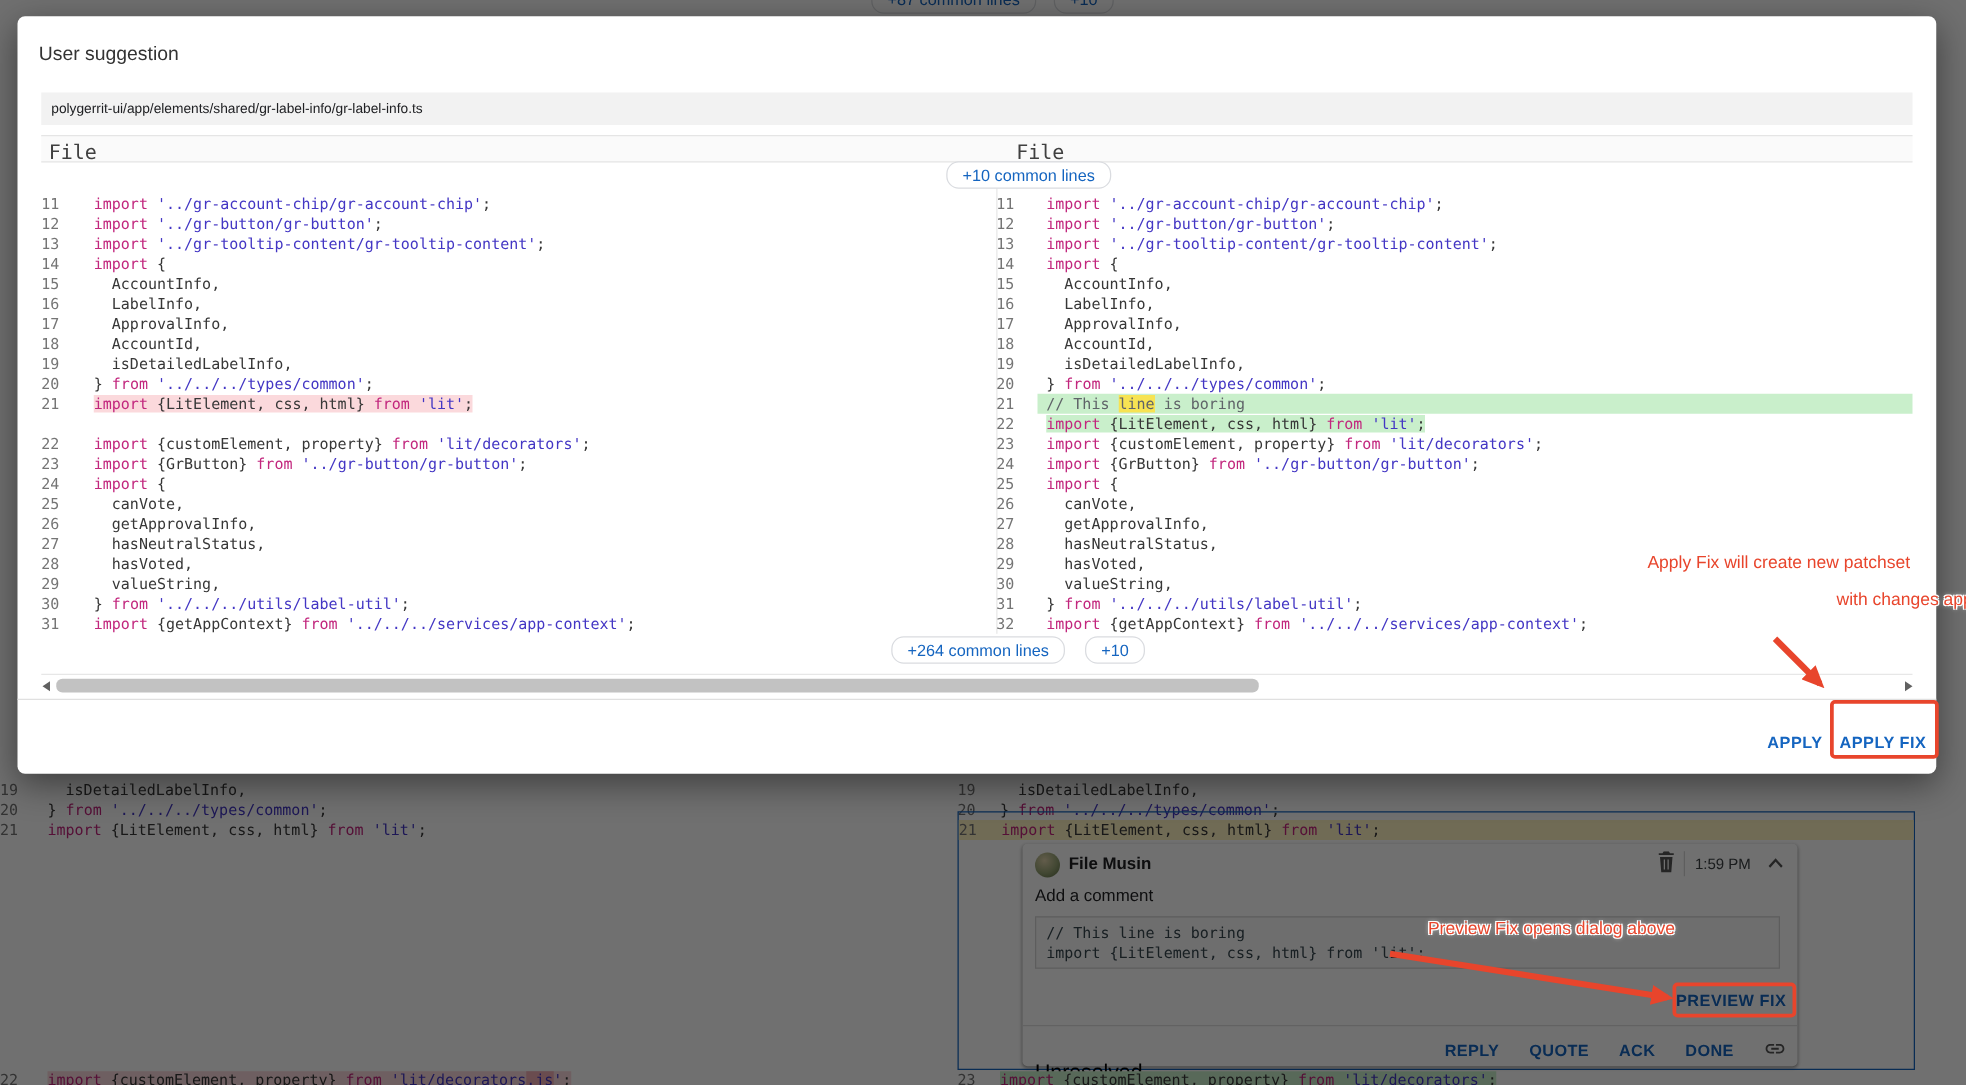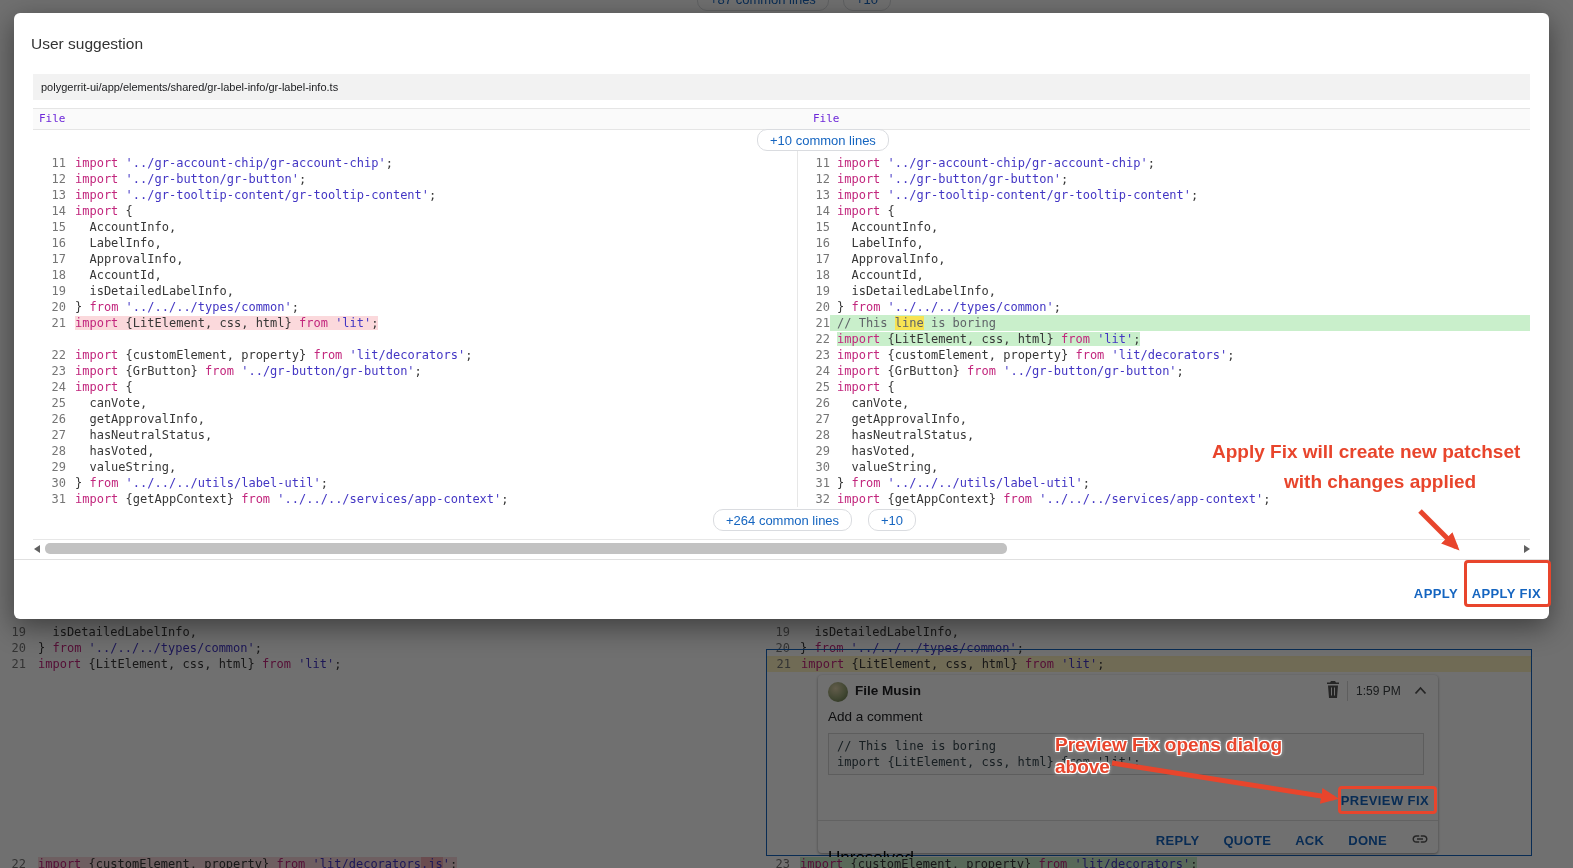--- a/index.html
+++ b/index.html
@@ -8,21 +8,21 @@
     --yellow:#f7e353; --selbg:#fff3c2; --threadb:#1565c0;
   }
   *{box-sizing:border-box;margin:0;padding:0}
   html,body{width:1573px;height:868px}
   body{position:relative;overflow:hidden;background:#fff;font-family:"Liberation Sans",sans-serif;color:#202124}
   .mono{font-family:"DejaVu Sans Mono","Liberation Mono",monospace}
   .abs{position:absolute}
 
   
   .code-row{display:flex;height:16px;line-height:16px;font-size:12px;white-space:pre;color:var(--plain)}
-  .code-row .ln{text-align:right;color:var(--lnc);flex:none}
+  .code-row .ln{text-align:left;color:var(--lnc);flex:none}
   .code-row .code{flex:1}
   .kw{color:var(--kw)} .str{color:var(--str)} .cm{color:var(--cm)}
   .seg-add{background:var(--add)} .seg-rem{background:var(--rem)}
   .full-add{background:var(--add)} .sel-row{background:var(--selbg)}
 
   
   #diff-left .ln{width:33px;padding-right:0}
   #diff-left .code{padding-left:9px}
   #diff-right .ln{width:33px}
   #diff-right .code{padding-left:7px}
@@ -40,21 +40,21 @@
 
   
   .overlay{position:absolute;inset:0;background:rgba(0,0,0,.56);z-index:5}
   .dialog{position:absolute;left:14px;top:13px;width:1535px;height:606px;background:#fff;
           border-radius:6px;box-shadow:0 8px 28px rgba(0,0,0,.45);z-index:10}
   .dlg-title{position:absolute;left:17px;top:22px;font-size:15.5px;color:#333}
   .filepath{position:absolute;left:19px;top:61px;width:1497px;height:26px;background:#f2f2f2;
             line-height:26px;padding-left:8px;font-size:11px;color:#202124}
   .diffhead{position:absolute;left:19px;top:95px;width:1497px;height:22px;background:#fafafa;
             border-top:1px solid #e5e5e5;border-bottom:1px solid #e5e5e5}
-  .diffhead .fh{position:absolute;top:3px;font-size:11px;color:#6d28d9}
+  .diffhead .fh{position:absolute;top:3px;font-size:16px;color:#404040}
   .vdiv{position:absolute;left:783px;top:117px;width:1px;height:377px;background:#e7e7e7}
   .hline{position:absolute;height:1px;background:#e7e7e7}
 
   
   .sb-thumb{position:absolute;left:31px;top:530px;width:962px;height:11px;background:#c2c2c2;border-radius:5px}
   .tri-l{position:absolute;left:20px;top:532px;width:0;height:0;border-top:4px solid transparent;
          border-bottom:4px solid transparent;border-right:6px solid #616161}
   .tri-r{position:absolute;left:1510px;top:532px;width:0;height:0;border-top:4px solid transparent;
          border-bottom:4px solid transparent;border-left:6px solid #616161}
 
@@ -70,21 +70,21 @@
   .prompt{position:absolute;left:10px;top:34px;font-size:13.5px;color:#202124}
   .suggbox{position:absolute;left:10px;top:58px;width:596px;height:42px;border:1px solid #d4d4d4;background:#fbfbfb;
            padding:4px 8px;font-size:12px;line-height:16px;color:#37474f;white-space:pre}
   .card-div{position:absolute;left:0;top:145px;width:620px;height:1px;background:#e0e0e0}
   .status{position:absolute;left:10px;top:173px;font-size:17px;color:#000000}
   .actions{position:absolute;right:9px;top:155px;display:flex;gap:24px;align-items:flex-end}
   .actions .act{color:var(--blue);font-size:13px;font-weight:bold;letter-spacing:.3px}
 
   
   .ann{position:absolute;z-index:30;pointer-events:none}
-  .ann-text{position:absolute;font-size:19px;font-weight:bold;color:var(--red);text-align:left;
+  .ann-text{position:absolute;font-size:14px;font-weight:normal;color:var(--red);text-align:right;
             text-shadow:-1px -1px 0 #fff,1px -1px 0 #fff,-1px 1px 0 #fff,1px 1px 0 #fff,0 0 4px #fff}
   .ann-rect{position:absolute;border:3px solid var(--red);border-radius:4px}
 </style>
 </head>
 <body>
 
 <div class="abs" style="inset:0">
 
   <div class="pill" style="left:697px;top:-13px;height:24px">+87 common lines</div>
   <div class="pill" style="left:843px;top:-13px;height:24px">+10</div>

